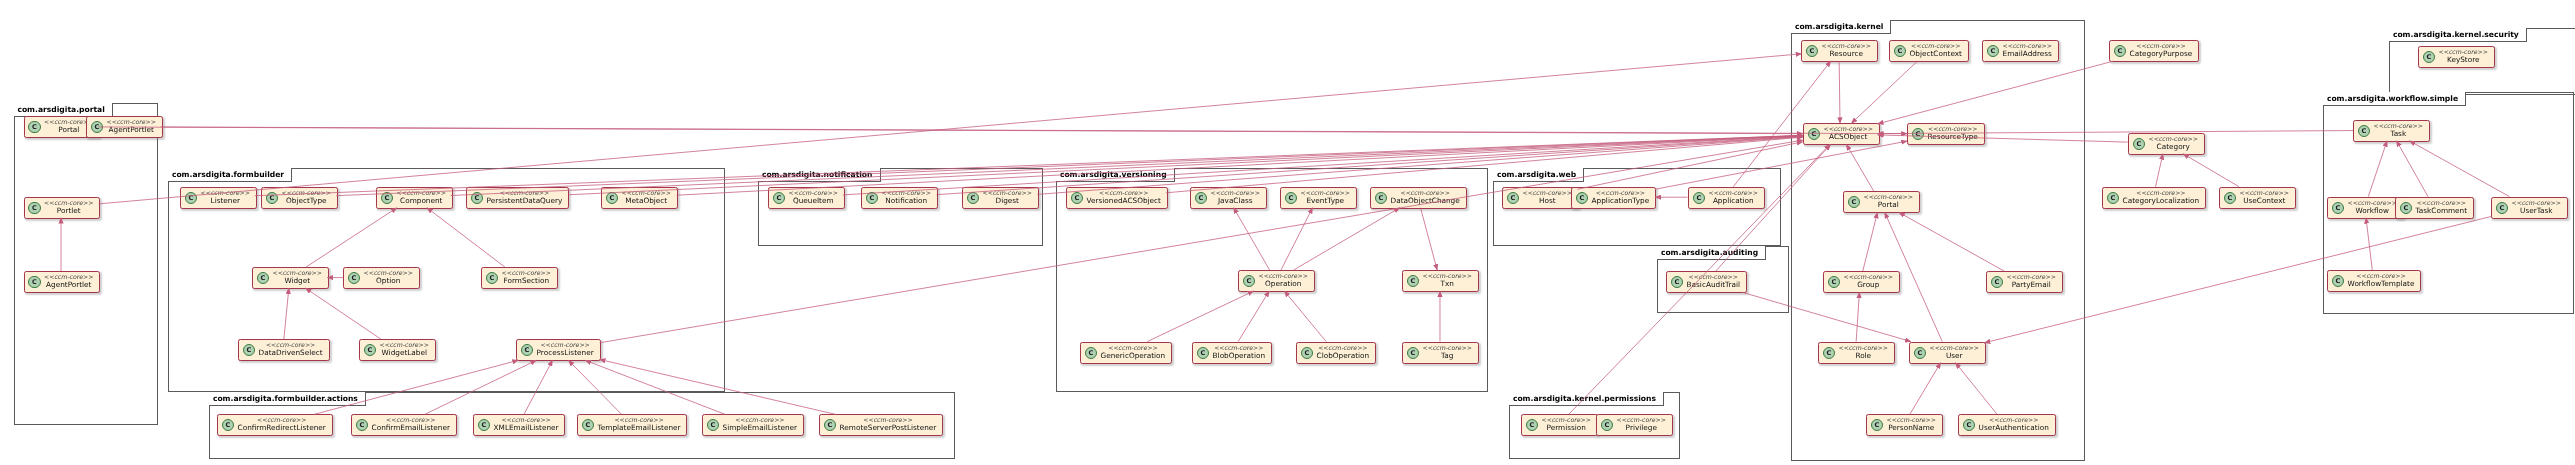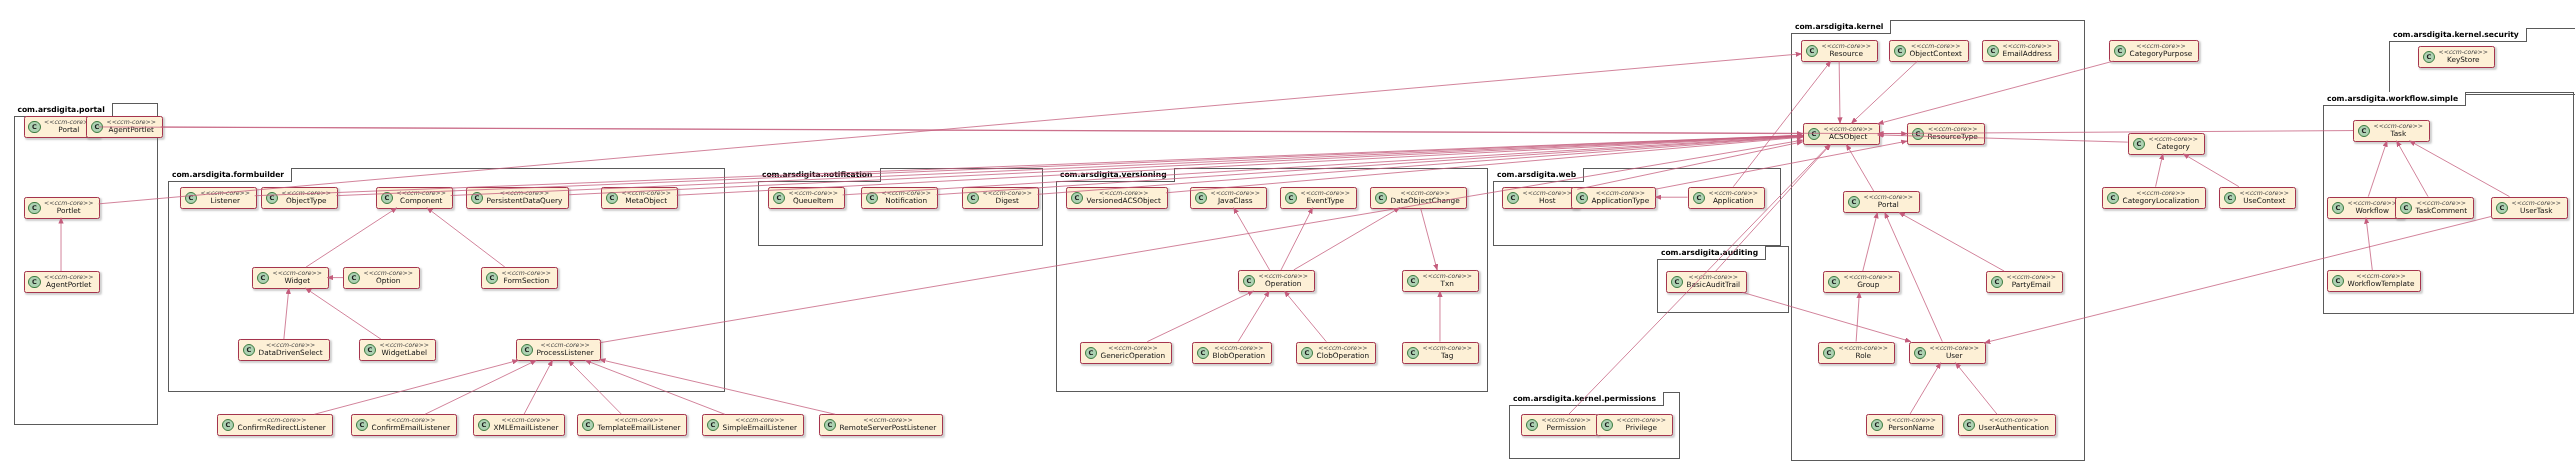--- a/index.html
+++ b/index.html
@@ -521,20 +521,23 @@
         <span class="cls-name">Permission</span>
       </span>
     </div>
     <div class="cls" style="left: 1596px; top: 414px;">
       <span class="cls-icon">C</span>
       <span class="cls-text">
         <span class="cls-stereo">&lt;&lt;ccm-core&gt;&gt;</span>
         <span class="cls-name">Privilege</span>
       </span>
     </div>
+    <div class="pkg" style="left: 209px; top: 392px; width: 744px; height: 65px;">
+      <div class="pkg-tab">com.arsdigita.formbuilder.actions</div>
+    </div>
     <div class="cls" style="left: 217px; top: 414px;">
       <span class="cls-icon">C</span>
       <span class="cls-text">
         <span class="cls-stereo">&lt;&lt;ccm-core&gt;&gt;</span>
         <span class="cls-name">ConfirmRedirectListener</span>
       </span>
     </div>
     <div class="cls" style="left: 351px; top: 414px;">
       <span class="cls-icon">C</span>
       <span class="cls-text">

